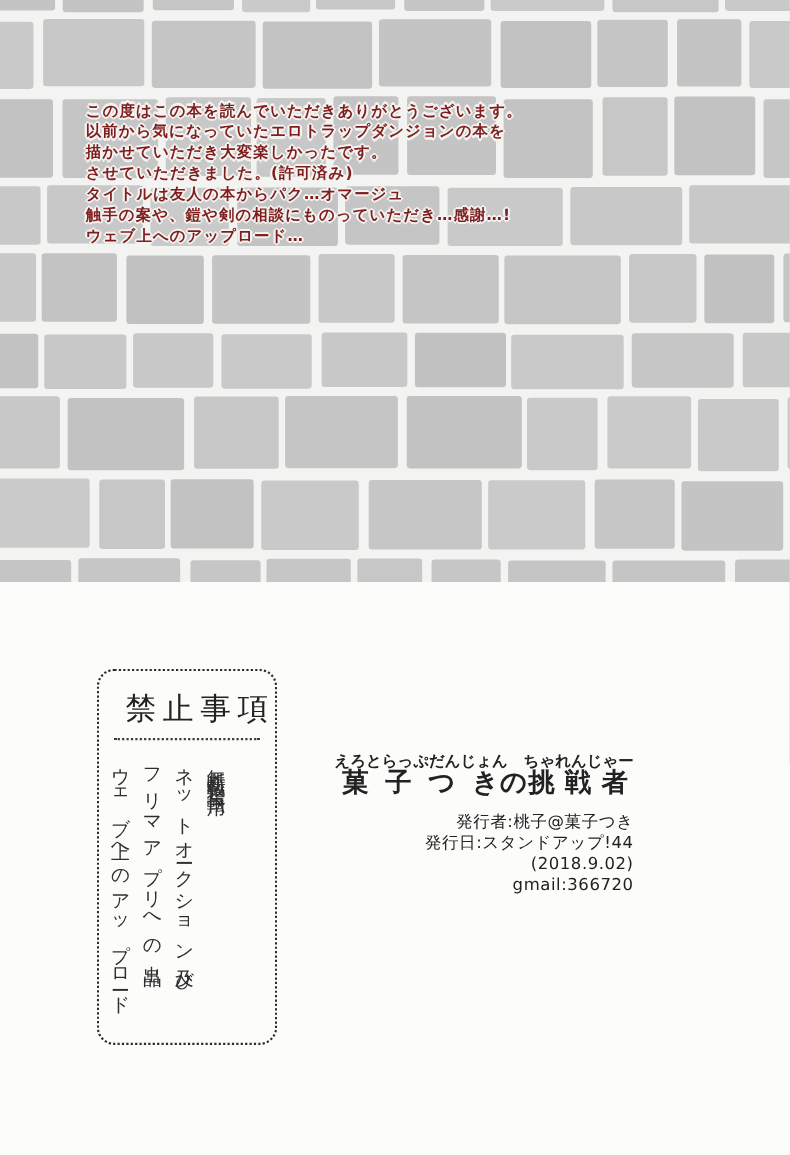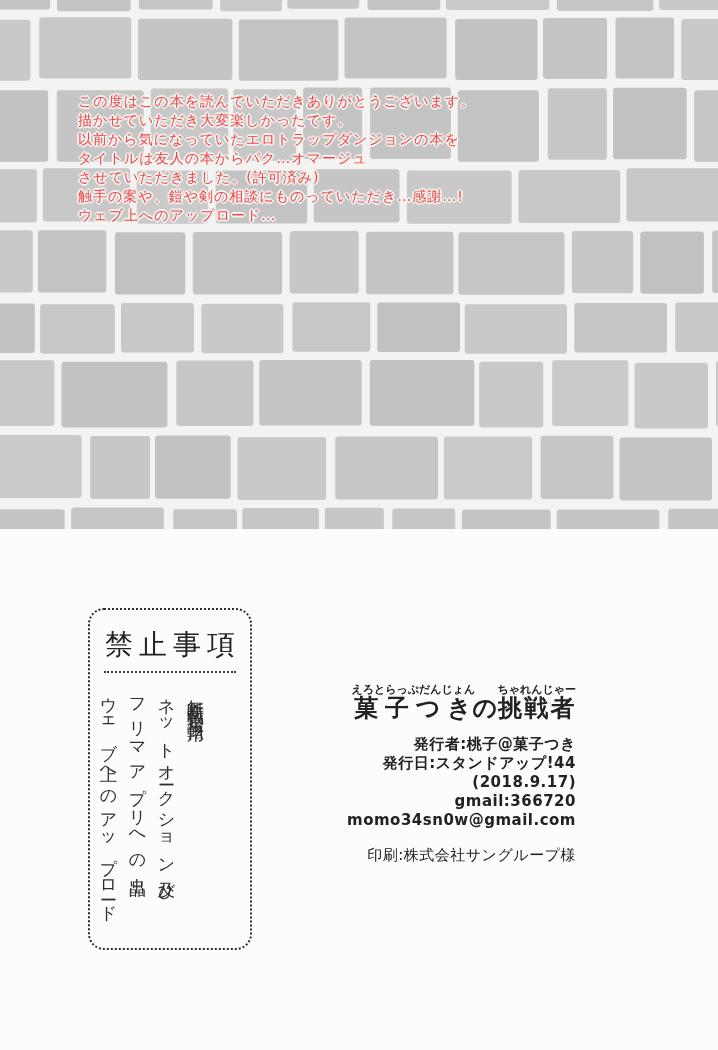--- a/index.html
+++ b/index.html
@@ -20,23 +20,23 @@
     position: absolute;
     top: 0; left: 0;
     width: 718px; height: 529px;
   }
   .brick-wall svg { display: block; }
   
   .afterword {
     position: absolute;
     left: 78px; top: 92px;
     width: 480px;
-    color: #ef4444;
+    color: #7f1d1d;
     font-size: 14px;
-    font-weight: 400;
+    font-weight: 700;
     letter-spacing: 1px;
     line-height: 19px;
     text-shadow:
       2px 0 0 #f3f3f1, -2px 0 0 #f3f3f1,
       0 2px 0 #f3f3f1, 0 -2px 0 #f3f3f1,
       1px 1px 0 #f3f3f1, -1px -1px 0 #f3f3f1,
       1px -1px 0 #f3f3f1, -1px 1px 0 #f3f3f1;
   }
   .aw-line { min-height: 19px; white-space: nowrap; }
   
@@ -45,21 +45,21 @@
     left: 88px; top: 608px;
     width: 164px; height: 342px;
     box-sizing: border-box;
     border: 2px dotted #2b2b2b;
     border-radius: 16px;
     background: #fcfcfb;
     color: #222;
   }
   .pb-title {
     margin-top: 16px;
-    text-align: center;
+    text-align: right;
     font-size: 28px;
     font-weight: 500;
     letter-spacing: 6px;
     padding-left: 6px; 
     white-space: nowrap;
   }
   .pb-divider {
     margin: 7px 14px 0 14px;
     border-top: 2px dotted #3a3a3a;
     height: 0;
@@ -83,28 +83,28 @@
     color: #222;
   }
   .book-title {
     font-size: 24px;
     font-weight: 700;
     letter-spacing: 1px;
     white-space: nowrap;
     line-height: 1.1;
   }
   .book-title rt {
-    font-size: 11px;
+    font-size: 14px;
     font-weight: 700;
     letter-spacing: 0px;
   }
   .colophon-lines {
     margin-top: 14px;
     font-size: 15px;
-    font-weight: 700;
+    font-weight: 400;
     line-height: 19px;
     letter-spacing: 0.5px;
   }
   .col-line { white-space: nowrap; }
   .printer-line {
     margin-top: 16px;
     font-size: 15px;
     font-weight: 500;
     line-height: 19px;
     letter-spacing: 0.5px;
@@ -199,24 +199,24 @@
         <rect x="324.9" y="507.7" width="58.9" height="52.9" rx="3" fill="rgb(199,199,199)"></rect>
         <rect x="392.3" y="508.6" width="62.9" height="52.9" rx="3" fill="rgb(198,198,198)"></rect>
         <rect x="461.9" y="509.5" width="88.7" height="52.9" rx="3" fill="rgb(197,197,197)"></rect>
         <rect x="556.8" y="509.5" width="102.5" height="52.9" rx="3" fill="rgb(197,197,197)"></rect>
         <rect x="668.2" y="508.7" width="59.5" height="52.9" rx="3" fill="rgb(197,197,197)"></rect>
       </svg>
   </div>
 
   <div class="afterword">
     <div class="aw-line">この度はこの本を読んでいただきありがとうございます。</div>
+    <div class="aw-line">以前から気になっていたエロトラップダンジョンの本を</div>
     <div class="aw-line">描かせていただき大変楽しかったです。</div>
-    <div class="aw-line">以前から気になっていたエロトラップダンジョンの本を</div>
+    <div class="aw-line">させていただきました。(許可済み)</div>
     <div class="aw-line">タイトルは友人の本からパク…オマージュ</div>
-    <div class="aw-line">させていただきました。(許可済み)</div>
     <div class="aw-line">触手の案や、鎧や剣の相談にものっていただき…感謝…!</div>
     <div class="aw-line">ウェブ上へのアップロード…</div>
     <div class="aw-line"></div>
   </div>
 
   <div class="prohibited-box">
     <div class="pb-title">禁止事項</div>
     <div class="pb-divider"></div>
     <div class="pb-items">
       <div class="pb-item">無断転載・複写・転用</div>
@@ -226,20 +226,18 @@
     </div>
   </div>
 
   <div class="colophon">
     <div class="book-title">
       <ruby><span>菓子つき</span><rt>えろとらっぷだんじょん</rt></ruby><span>の</span><ruby><span>挑戦者</span><rt>ちゃれんじゃー</rt></ruby>
     </div>
     <div class="colophon-lines">
       <div class="col-line">発行者:桃子@菓子つき</div>
       <div class="col-line">発行日:スタンドアップ!44</div>
-      <div class="col-line">(2018.9.17)</div>
+      <div class="col-line">(2018.9.02)</div>
       <div class="col-line">gmail:366720</div>
-      <div class="col-line">momo34sn0w@gmail.com</div>
     </div>
-    <div class="printer-line">印刷:株式会社サングループ様</div>
   </div>
 
 </div>
 
 </body></html>

